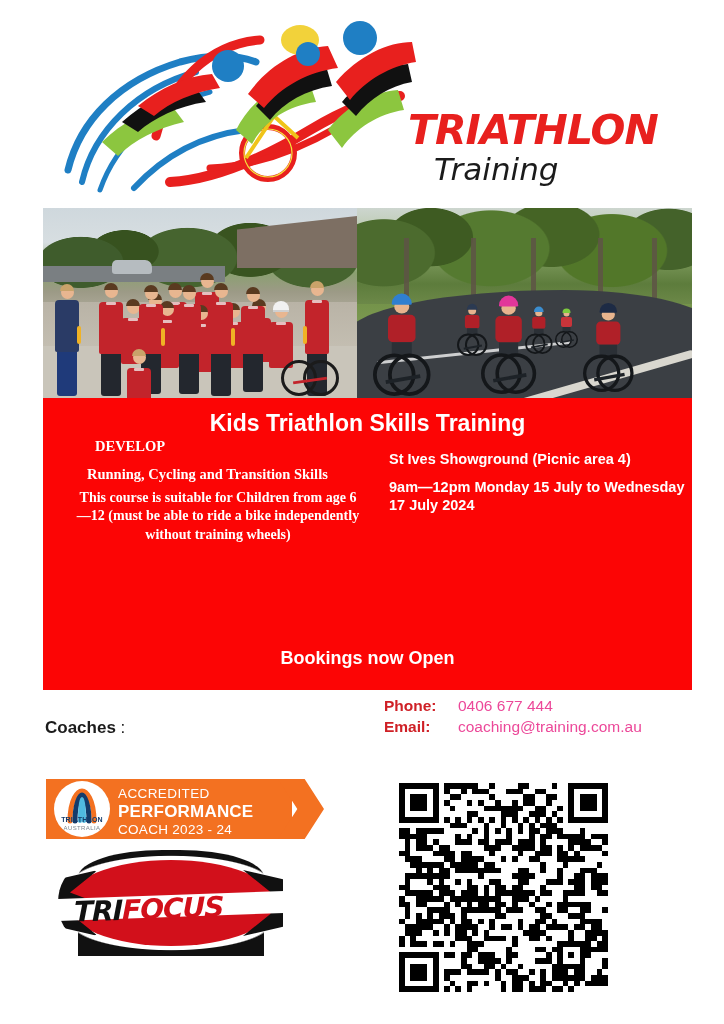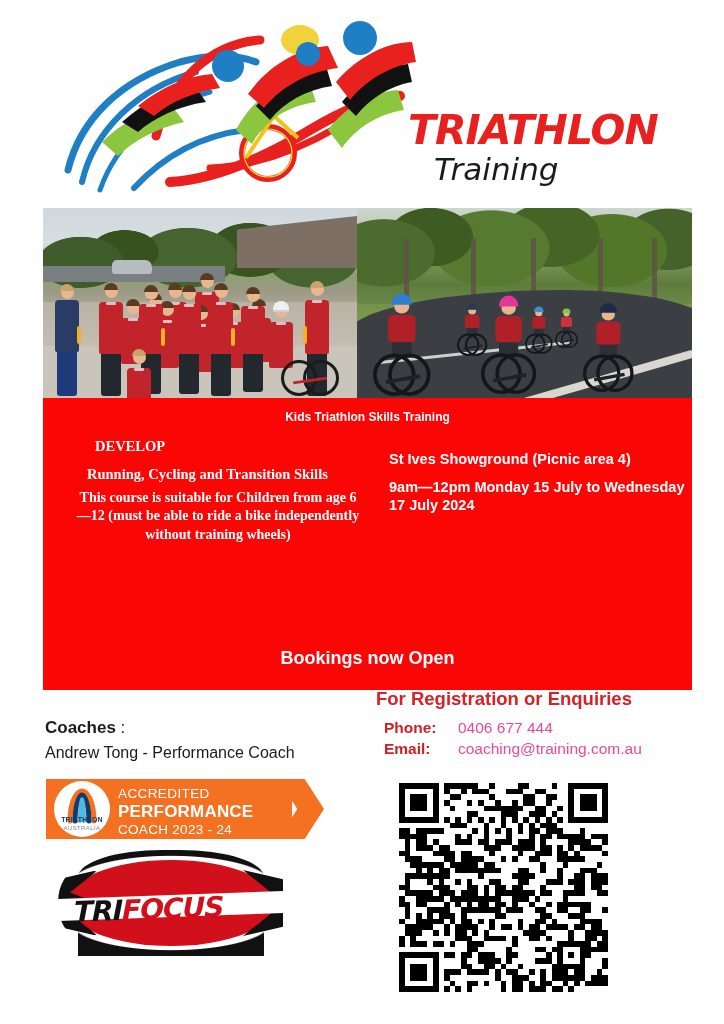--- a/index.html
+++ b/index.html
@@ -89,21 +89,21 @@
   .rider .rb{width:22px;background:#b02028;border-radius:4px;margin:1px auto 0;}
   .rider .rl{width:16px;background:#2b3036;margin:0 auto;}
   .rider .bike{position:relative;width:46px;height:32px;margin:1px auto 0;}
   .rider .bike .bw{position:absolute;bottom:0;width:28px;height:28px;border:3px solid #14171a;border-radius:50%;}
   .rider .bike .bw1{left:0;}
   .rider .bike .bw2{right:0;}
   .rider .bike .bf{position:absolute;left:10px;bottom:12px;width:28px;height:3px;background:#1d2227;transform:rotate(-10deg);}
 
   
   .redblock{position:absolute;left:43px;top:398px;width:649px;height:292px;background:#fc0505;color:#fff;}
-  .rb-title{position:absolute;left:0;top:12px;width:100%;text-align:center;font-size:12px;font-weight:bold;}
+  .rb-title{position:absolute;left:0;top:12px;width:100%;text-align:center;font-size:23px;font-weight:bold;}
   .col-left{position:absolute;left:12px;top:40px;width:312px;font-family:Liberation Serif, serif;}
   .col-right{position:absolute;left:346px;top:52px;width:300px;}
   .hd{font-size:14.5px;font-weight:bold;margin:0 0 11px 40px;}
   .hd-right{font-size:14.5px;font-weight:bold;margin:0 0 11px 0;}
   .sub{font-size:14.5px;font-weight:bold;margin:0 0 6px 32px;}
   .desc{font-size:14px;font-weight:bold;text-align:center;line-height:1.32;margin:6px 4px 0 18px;}
   .r-line{font-size:14.5px;font-weight:bold;line-height:1.28;margin:0 0 9px 0;}
   .rb-note{position:absolute;left:0;top:196px;width:100%;text-align:center;font-size:13.5px;font-weight:bold;}
   .rb-book{position:absolute;left:0;top:250px;width:100%;text-align:center;font-size:18px;font-weight:bold;}
 
@@ -453,25 +453,23 @@
     <div class="col-right">
       <div class="r-line">St Ives Showground (Picnic area 4)</div>
       <div class="r-line">9am—12pm Monday 15 July to Wednesday 17 July 2024</div>
     </div>
 
     <div class="rb-book">Bookings now Open</div>
   </div>
 
   <div class="coaches">
     <div class="c-title"><span>Coaches</span><span class="thin"> :</span></div>
-    <div class="c-name">Andrew Tong - Performance Coach</div>
   </div>
 
   <div class="reg">
-    <h2>For Registration or Enquiries</h2>
     <div class="reg-rows">
       <div class="reg-row">
         <div class="reg-label">Phone:</div>
         <div class="reg-value">0406 677 444</div>
       </div>
       <div class="reg-row">
         <div class="reg-label">Email:</div>
         <div class="reg-value">coaching@training.com.au</div>
       </div>
     </div>

